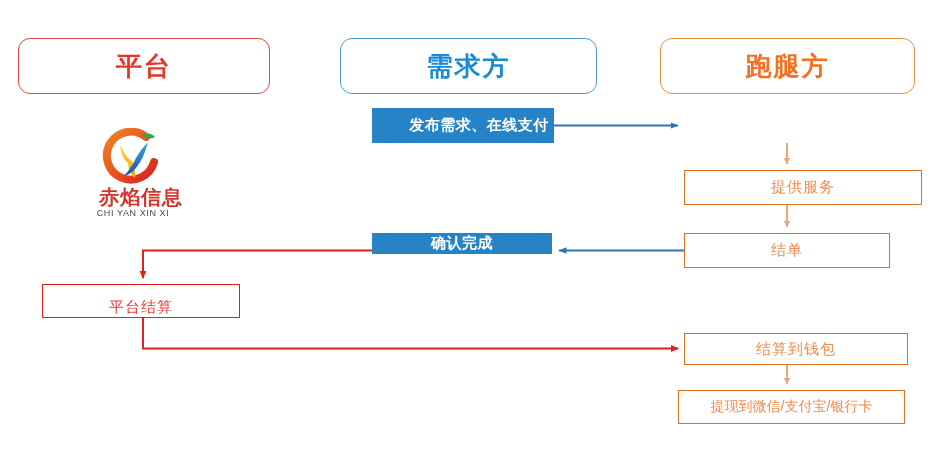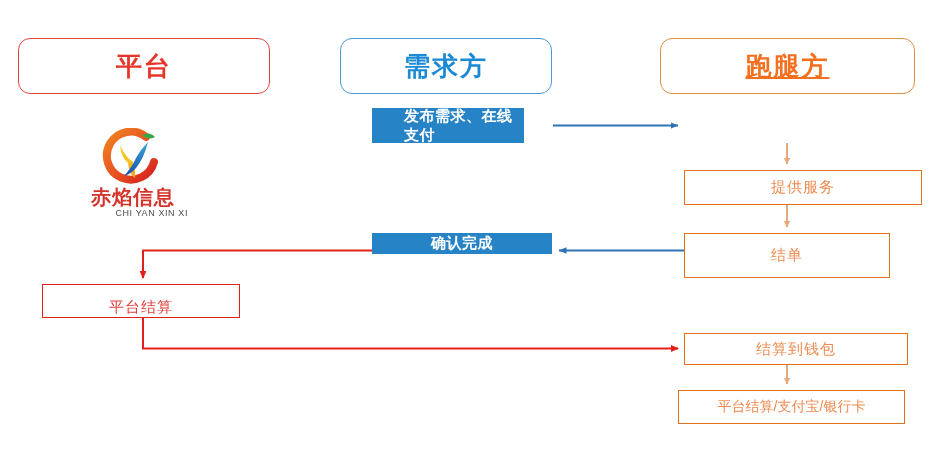--- a/index.html
+++ b/index.html
@@ -21,62 +21,61 @@
     letter-spacing:2px;
     box-sizing:border-box;
   }
   .hdr-platform{
     left:18px;top:38px;width:252px;height:56px;
     border:1.6px solid #e2453c;
     color:#e8352a;
     font-size:26px;
   }
   .hdr-demand{
-    left:340px;top:38px;width:212px;height:56px;
+    left:340px;top:38px;width:257px;height:56px;
     border:1.6px solid #4a9bd4;
     color:#1b8ad4;
     font-size:26px;
     text-align:center;
   }
   .hdr-runner{
     left:660px;top:38px;width:255px;height:56px;
     border:1.6px solid #e0913f;
     color:#f4701f;
     font-size:26px;
-    text-decoration:underline;
   }
 
   
   .blue-box{
     position:absolute;
     display:flex;align-items:center;justify-content:center;
     background:#2683c6;
     color:#ffffff;
     font-weight:bold;
     font-size:15px;
     letter-spacing:.5px;
     box-sizing:border-box;
   }
-  .bb-publish{left:372px;top:108px;width:152px;height:35px;padding-left:32px;}
+  .bb-publish{left:372px;top:108px;width:182px;height:35px;padding-left:32px;}
   .bb-confirm{left:372px;top:233px;width:180px;height:21px;}
 
   
   .orange-box{
     position:absolute;
     display:flex;align-items:center;justify-content:center;
     background:#ffffff;
     border:1.8px solid #e2711d;
     color:#ef8b50;
     font-size:15px;
     letter-spacing:1px;
     box-sizing:border-box;
   }
   .ob-accept  {left:684px;top:108px;width:206px;height:35px;}
   .ob-service {left:684px;top:170px;width:238px;height:35px;}
-  .ob-settle  {left:684px;top:233px;width:206px;height:45px;}
+  .ob-settle  {left:684px;top:233px;width:206px;height:35px;}
   .ob-wallet  {left:684px;top:333px;width:224px;height:32px;}
   .ob-withdraw{left:678px;top:390px;width:227px;height:34px;font-size:14px;letter-spacing:0;}
 
   
   .red-box{
     position:absolute;
     display:flex;align-items:flex-end;justify-content:center;
     background:#ffffff;
     border:1.8px solid #e2201a;
     color:#e2403a;
@@ -86,29 +85,29 @@
     left:42px;top:284px;width:198px;height:34px;
   }
 
   
   #connectors{position:absolute;left:0;top:0;width:950px;height:460px;pointer-events:none;}
 
   
   .logo{position:absolute;left:78px;top:128px;width:110px;height:100px;}
   .logo-mark{position:absolute;left:18px;top:0;width:72px;height:58px;}
   .logo-cn{
-    position:absolute;left:0;top:56px;width:110px;
+    position:absolute;left:8px;top:56px;width:110px;
     text-align:center;
     font-size:20px;font-weight:bold;color:#d4332a;
     letter-spacing:1px;
     font-family:"DejaVu Sans","Liberation Sans",sans-serif;
   }
   .logo-py{
     position:absolute;left:0;top:80px;width:110px;
-    text-align:right;
+    text-align:center;
     font-size:9px;color:#4b4b4b;letter-spacing:.6px;
     white-space:nowrap;overflow:hidden;
   }
 </style>
 </head>
 <body>
 
 <div id="stage">
 
   <svg id="connectors" viewBox="0 0 950 460" xmlns="http://www.w3.org/2000/svg">
@@ -193,20 +192,20 @@
   <div class="orange-box ob-service">
     <span>提供服务</span>
   </div>
   <div class="orange-box ob-settle">
     <span>结单</span>
   </div>
   <div class="orange-box ob-wallet">
     <span>结算到钱包</span>
   </div>
   <div class="orange-box ob-withdraw">
-    <span>平台结算/支付宝/银行卡</span>
+    <span>提现到微信/支付宝/银行卡</span>
   </div>
 
   <div class="red-box">
     <span>平台结算</span>
   </div>
 
 </div>
 
 </body></html>

